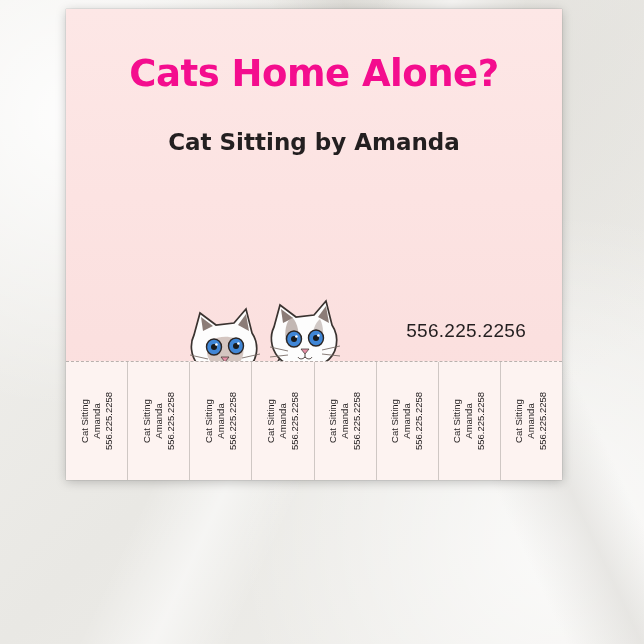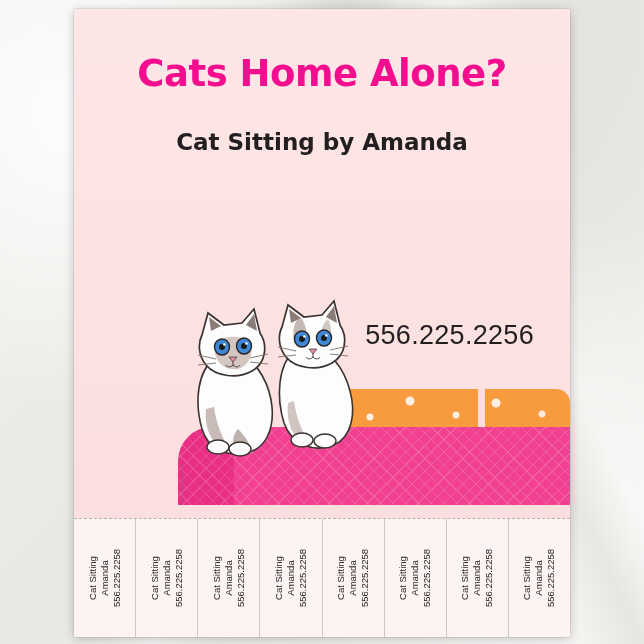--- a/index.html
+++ b/index.html
@@ -29,24 +29,24 @@
     position: absolute;
     inset: 0;
     background:
       linear-gradient(115deg, rgba(255,255,255,0) 40%, rgba(255,255,255,0.55) 48%, rgba(255,255,255,0) 56%),
       linear-gradient(65deg, rgba(210,208,203,0) 60%, rgba(210,208,203,0.45) 68%, rgba(210,208,203,0) 74%);
   }
 
   
   .flyer {
     position: absolute;
-    left: 74px;
+    left: 66px;
     top: 9px;
     width: 496px;
-    height: 628px;
+    height: 471px;
     background: #fbe9e7;
     box-shadow: 0 2px 10px rgba(0,0,0,0.22), 0 0 1px rgba(0,0,0,0.35);
     overflow: hidden;
   }
   
   .paper-bg {
     position: absolute;
     inset: 0;
     background: linear-gradient(180deg, #fde7e6 0%, #fce3e2 40%, #fbe0df 70%, #fbdedd 100%);
   }
@@ -101,21 +101,21 @@
     z-index: 6;
   }
   .call-label {
     font-family: "DejaVu Sans", sans-serif;
     font-weight: bold;
     font-size: 14.5px;
     color: #231f20;
   }
   .call-number {
     font-family: "Liberation Sans", sans-serif;
-    font-size: 27px;
+    font-size: 19px;
     color: #231f20;
     margin-top: 3px;
     letter-spacing: 0.3px;
   }
 
   
   .couch-orange {
     position: absolute;
     left: 232px;
     right: 0;

